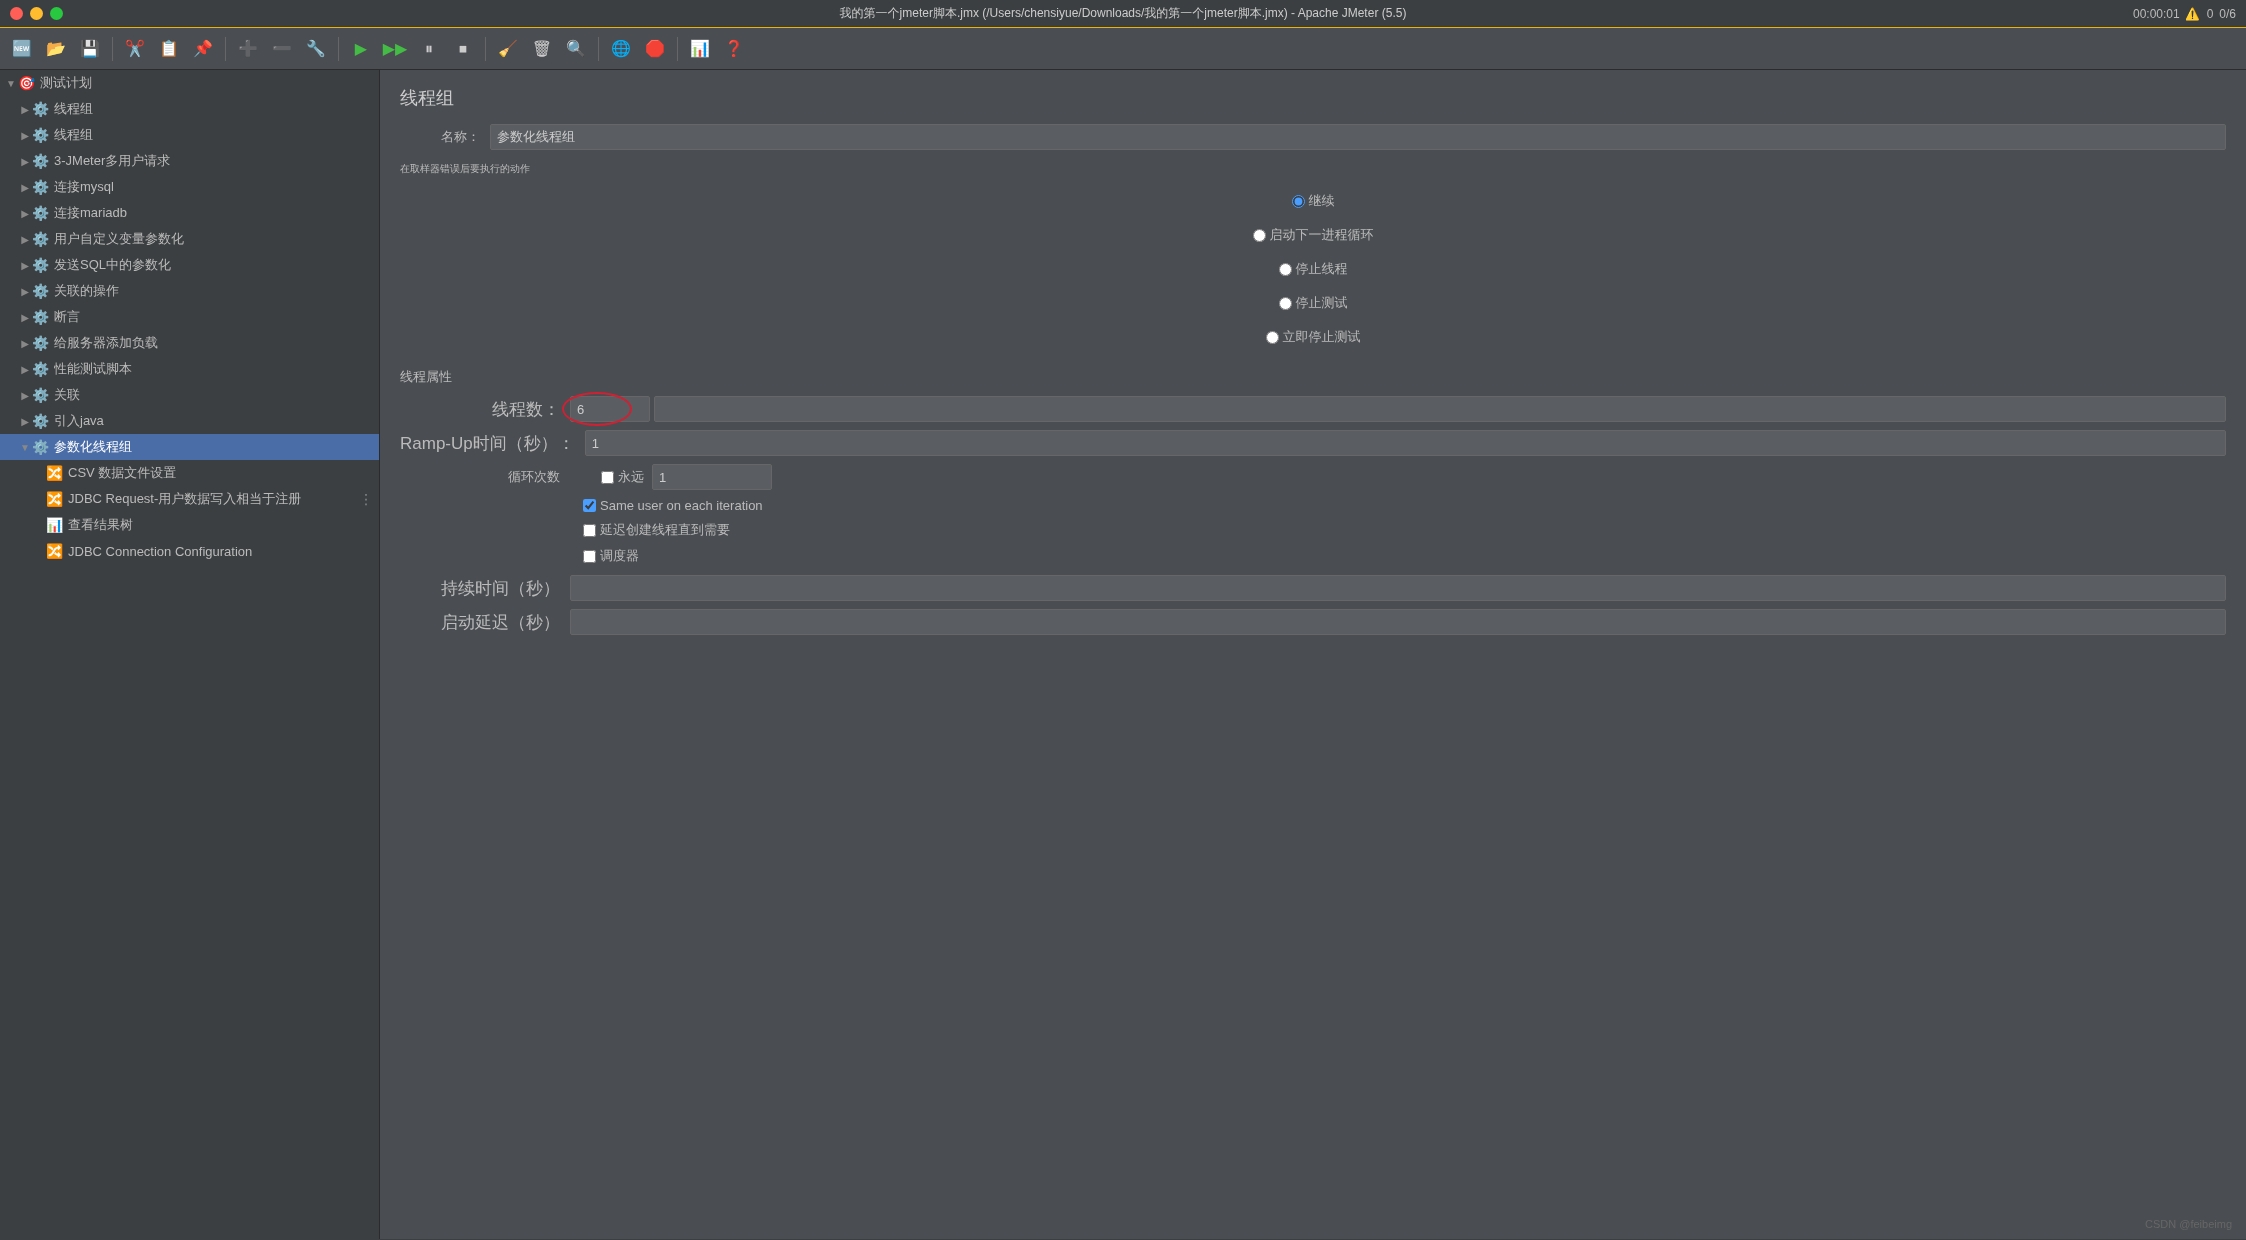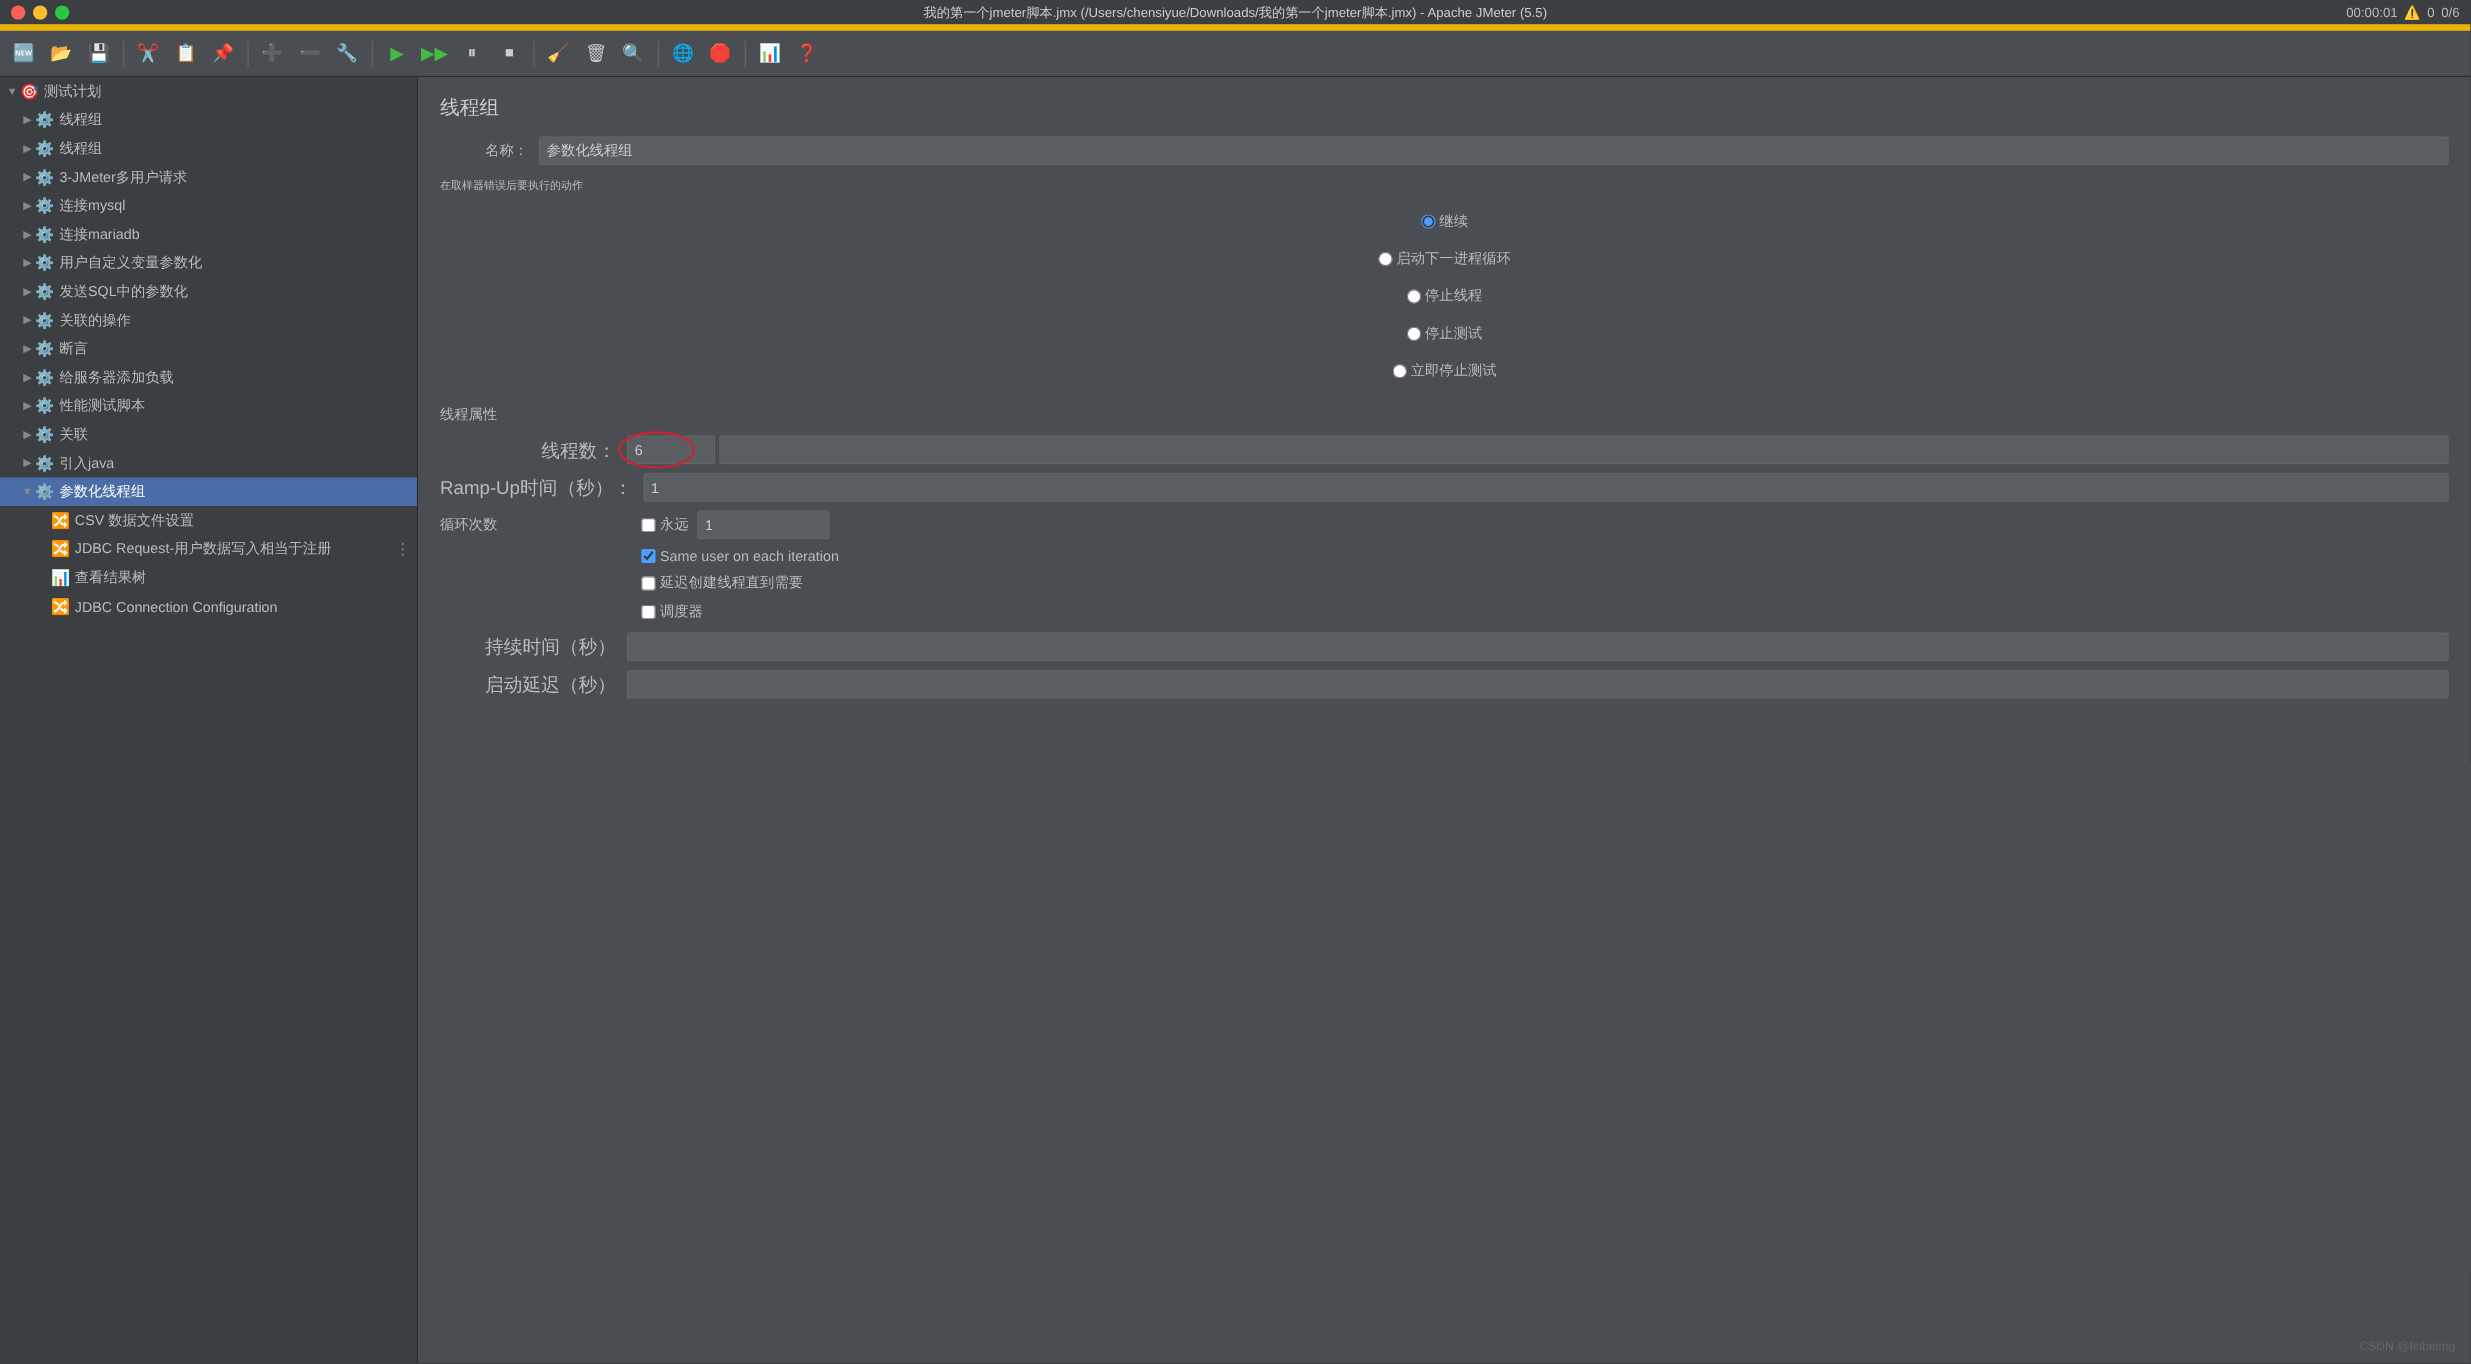--- a/index.html
+++ b/index.html
@@ -13,21 +13,21 @@
     }
 
     
     .title-bar {
       background: #3c3f41;
       height: 28px;
       display: flex;
       align-items: center;
       justify-content: center;
       position: relative;
-      border-bottom: 6px solid #eab308;
+      border-bottom: 1px solid #eab308;
     }
     .title-bar .traffic-lights {
       position: absolute;
       left: 10px;
       display: flex;
       gap: 7px;
       align-items: center;
     }
     .traffic-light {
       width: 13px;
@@ -239,21 +239,22 @@
     }
 
     .forever-row {
       display: flex;
       align-items: center;
       margin-bottom: 8px;
     }
     .forever-label {
       color: #bbbbbb;
       min-width: 160px;
-      margin-right: 10px;
+      text-align: right;
+      margin-right: 28px;
       font-size: 13px;
     }
     .checkbox-label {
       display: flex;
       align-items: center;
       gap: 4px;
       color: #bbbbbb;
       font-size: 13px;
       cursor: pointer;
       margin-right: 8px;

